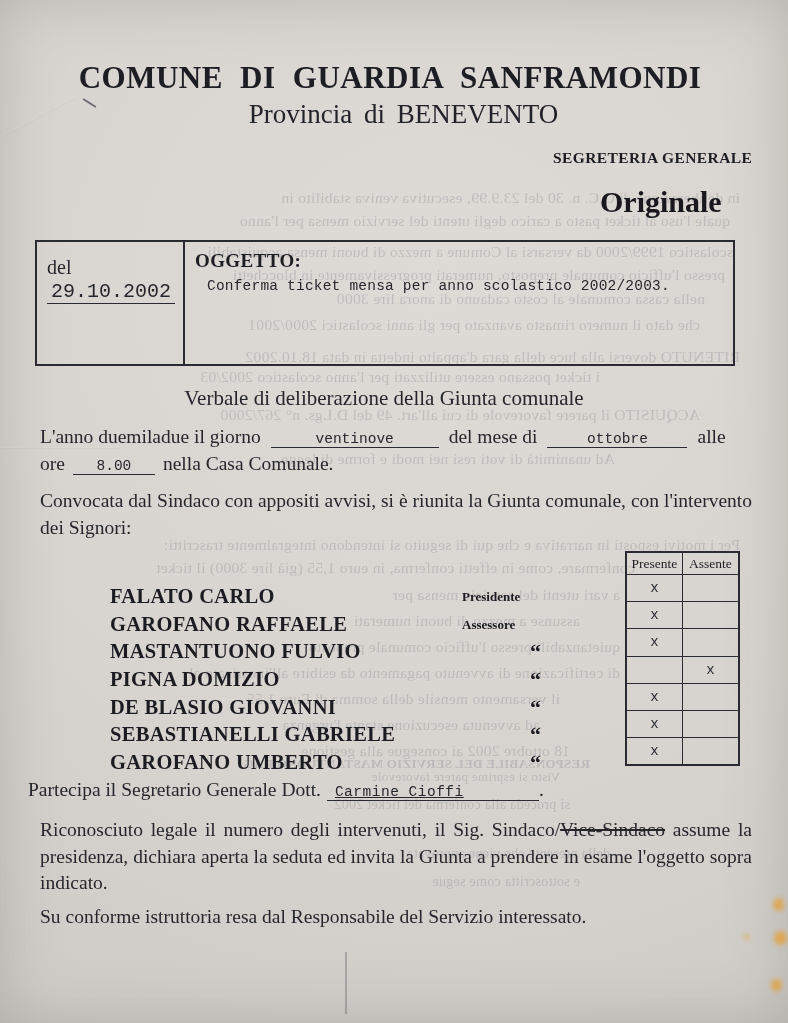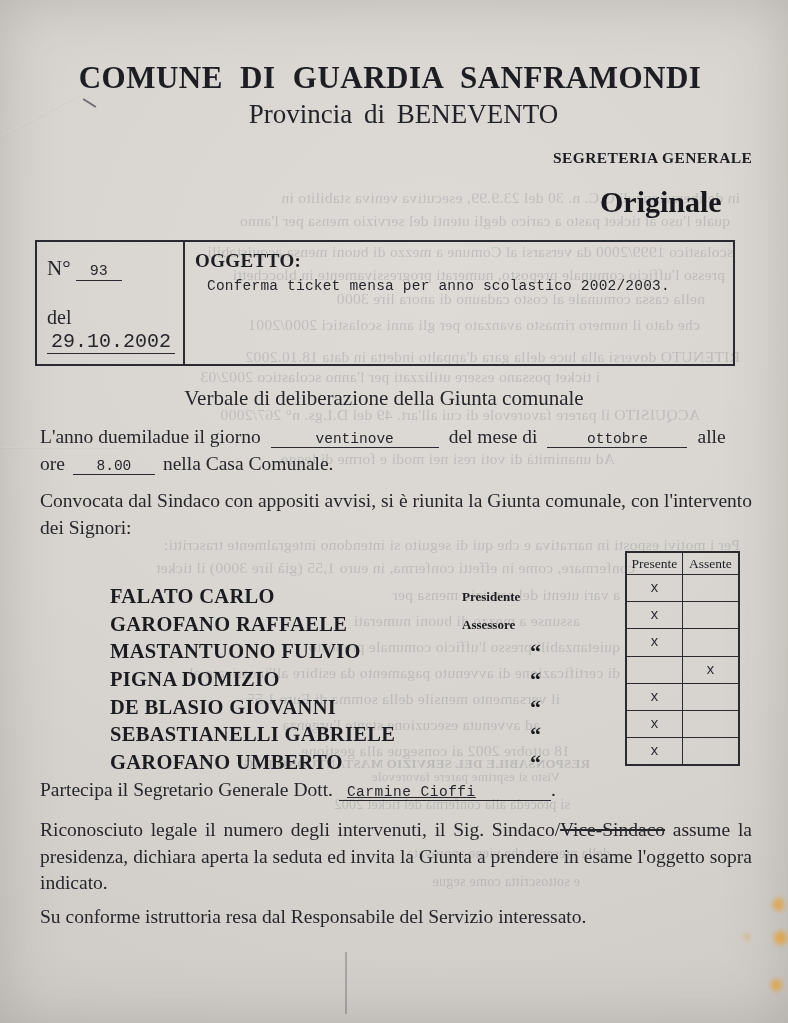--- a/index.html
+++ b/index.html
@@ -64,21 +64,21 @@
   .attrow .name{font-weight:bold;font-size:20.5px;letter-spacing:.3px;color:#1b1b22;}
   .attrow .role{position:absolute;left:352px;font-weight:bold;font-size:13px;color:#1b1b22;}
   .attrow .role.q{left:420px;font-size:22px;}
 
   
   .ptable{position:absolute;left:625px;top:551px;width:115px;border:2px solid #2a2a32;border-collapse:collapse;z-index:2;}
   .ptable td{border:1.6px solid #2a2a32;text-align:center;padding:0;}
   .ptable .hd td{font-size:13.5px;height:21px;color:#1d1d24;}
   .ptable .rw td{height:26.2px;font-family:"Liberation Mono",monospace;font-size:14px;color:#2a2a32;}
 
-  .partecipa{position:absolute;left:40px;top:779px;font-size:19.5px;white-space:nowrap;}
+  .partecipa{position:absolute;left:28px;top:779px;font-size:19.5px;white-space:nowrap;}
   .gap-segretario{width:212px;margin-left:6px;text-align:left;}
   .gap-segretario .inner{padding-left:8px;letter-spacing:.5px;text-decoration:underline;}
 
   .riconosciuto{top:817px;}
   .struck{text-decoration:line-through;text-decoration-thickness:1.5px;}
   .istruttoria{position:absolute;left:40px;top:906px;font-size:19.5px;}
 </style>
 </head>
 <body>
 
@@ -122,24 +122,20 @@
 
   <div class="layer content">
 
     <div class="title1">COMUNE DI GUARDIA SANFRAMONDI</div>
     <div class="title2">Provincia di BENEVENTO</div>
     <div class="segreteria">SEGRETERIA GENERALE</div>
     <div class="originale">Originale</div>
 
     <div class="dbox">
       <div class="left">
-        <div class="num-row">
-          <span>N°</span>
-          <span class="fill-ul num-val mono">93</span>
-        </div>
         <div class="date-row">
           <span>del</span>
           <span class="fill-ul date-val mono">29.10.2002</span>
         </div>
       </div>
       <div class="right">
         <div class="oggetto-label">OGGETTO:</div>
         <div class="oggetto-text mono">Conferma ticket mensa per anno scolastico 2002/2003.</div>
       </div>
     </div>

